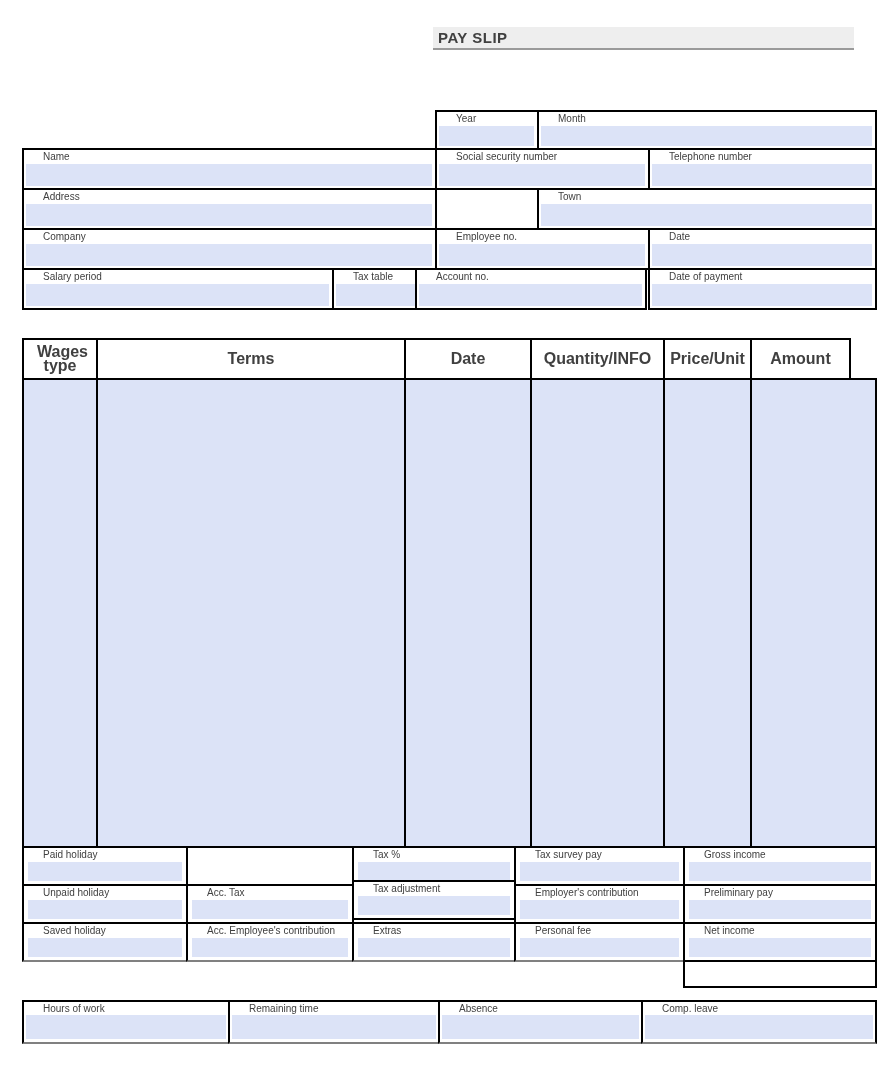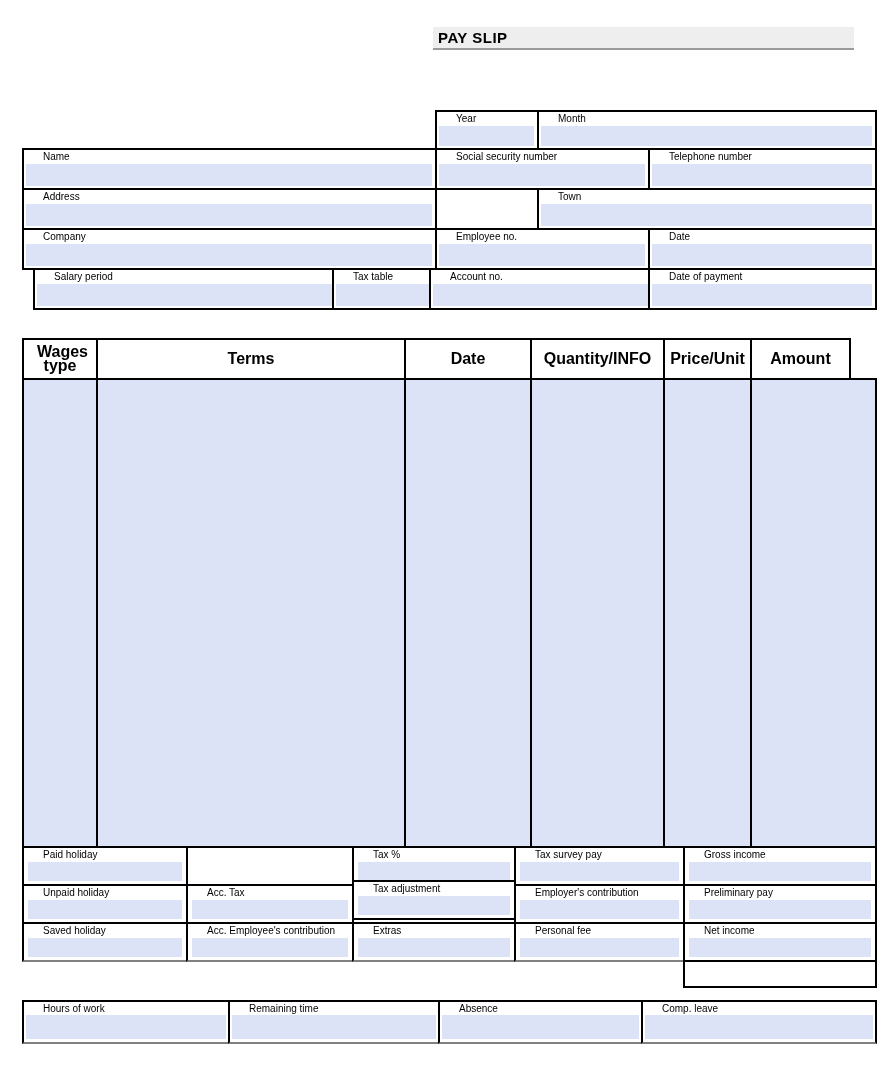--- a/index.html
+++ b/index.html
@@ -1,18 +1,18 @@
 <!DOCTYPE html>
 <html style="--input-fill: #dce3f7; --border: #000000; --border-gray: #808080; --title-bar-bg: #eeeeee;"><head>
 <meta charset="utf-8">
 <style>
   html,body{margin:0;padding:0;background:#fff;}
   .page{
     position:relative;width:882px;height:1078px;background:#fff;
-    font-family:"Liberation Sans",sans-serif;color:#000000;overflow:hidden;
+    font-family:"Liberation Sans",sans-serif;color:#404040;overflow:hidden;
   }
   .titlebar{
     position:absolute;left:433px;top:27px;width:421px;height:23px;
     box-sizing:border-box;background:var(--title-bar-bg,#eee);
     border-bottom:2px solid #9a9a9a;
     font-size:15px;font-weight:bold;letter-spacing:.5px;
     padding:2px 0 0 5px;
   }
   .cell{
     position:absolute;box-sizing:border-box;
@@ -92,29 +92,29 @@
   </div>
   <div class="cell" style="left:435px;top:228px;width:215px;height:42px">
     <div class="lbl">Employee no.</div>
     <div class="fill"></div>
   </div>
   <div class="cell" style="left:648px;top:228px;width:229px;height:42px">
     <div class="lbl">Date</div>
     <div class="fill"></div>
   </div>
 
-  <div class="cell" style="left:33px;top:268px;width:312px;height:42px">
+  <div class="cell" style="left:22px;top:268px;width:312px;height:42px">
     <div class="lbl">Salary period</div>
     <div class="fill"></div>
   </div>
   <div class="cell" style="left:332px;top:268px;width:105px;height:42px">
     <div class="lbl">Tax table</div>
     <div class="fill"></div>
   </div>
-  <div class="cell" style="left:429px;top:268px;width:232px;height:42px">
+  <div class="cell" style="left:415px;top:268px;width:232px;height:42px">
     <div class="lbl">Account no.</div>
     <div class="fill"></div>
   </div>
   <div class="cell" style="left:648px;top:268px;width:229px;height:42px">
     <div class="lbl">Date of payment</div>
     <div class="fill"></div>
   </div>
 
   <div class="hdrcell" style="left:22px;top:338px;width:76px;height:42px">
     <div class="hdr-wages">Wages type</div>

